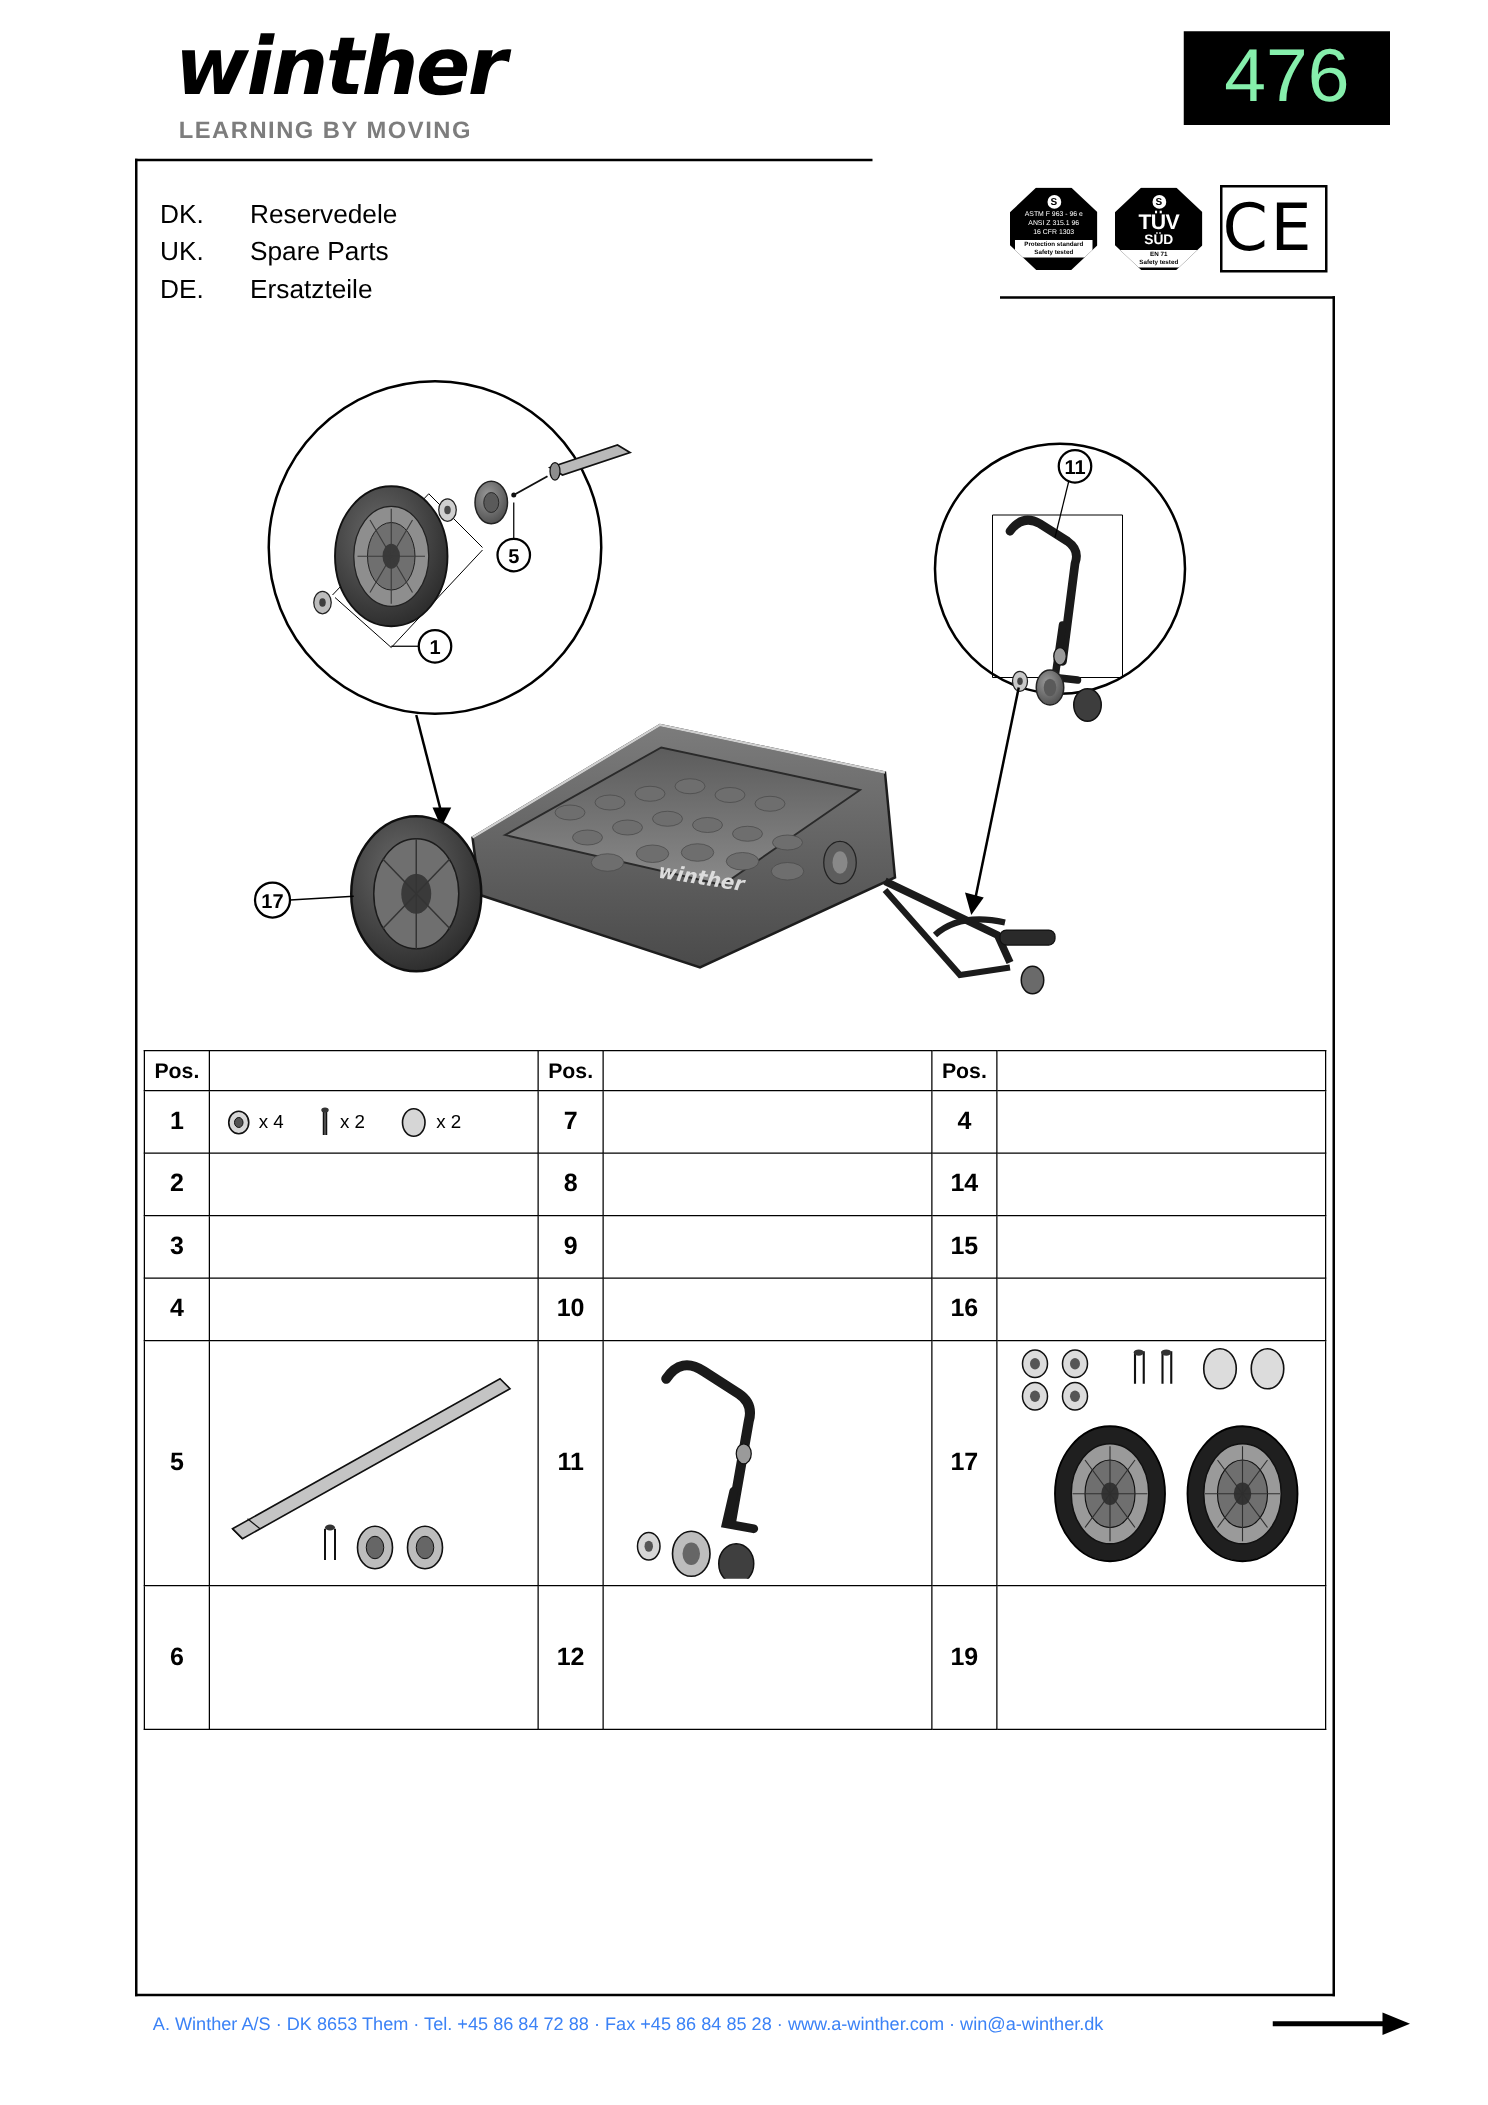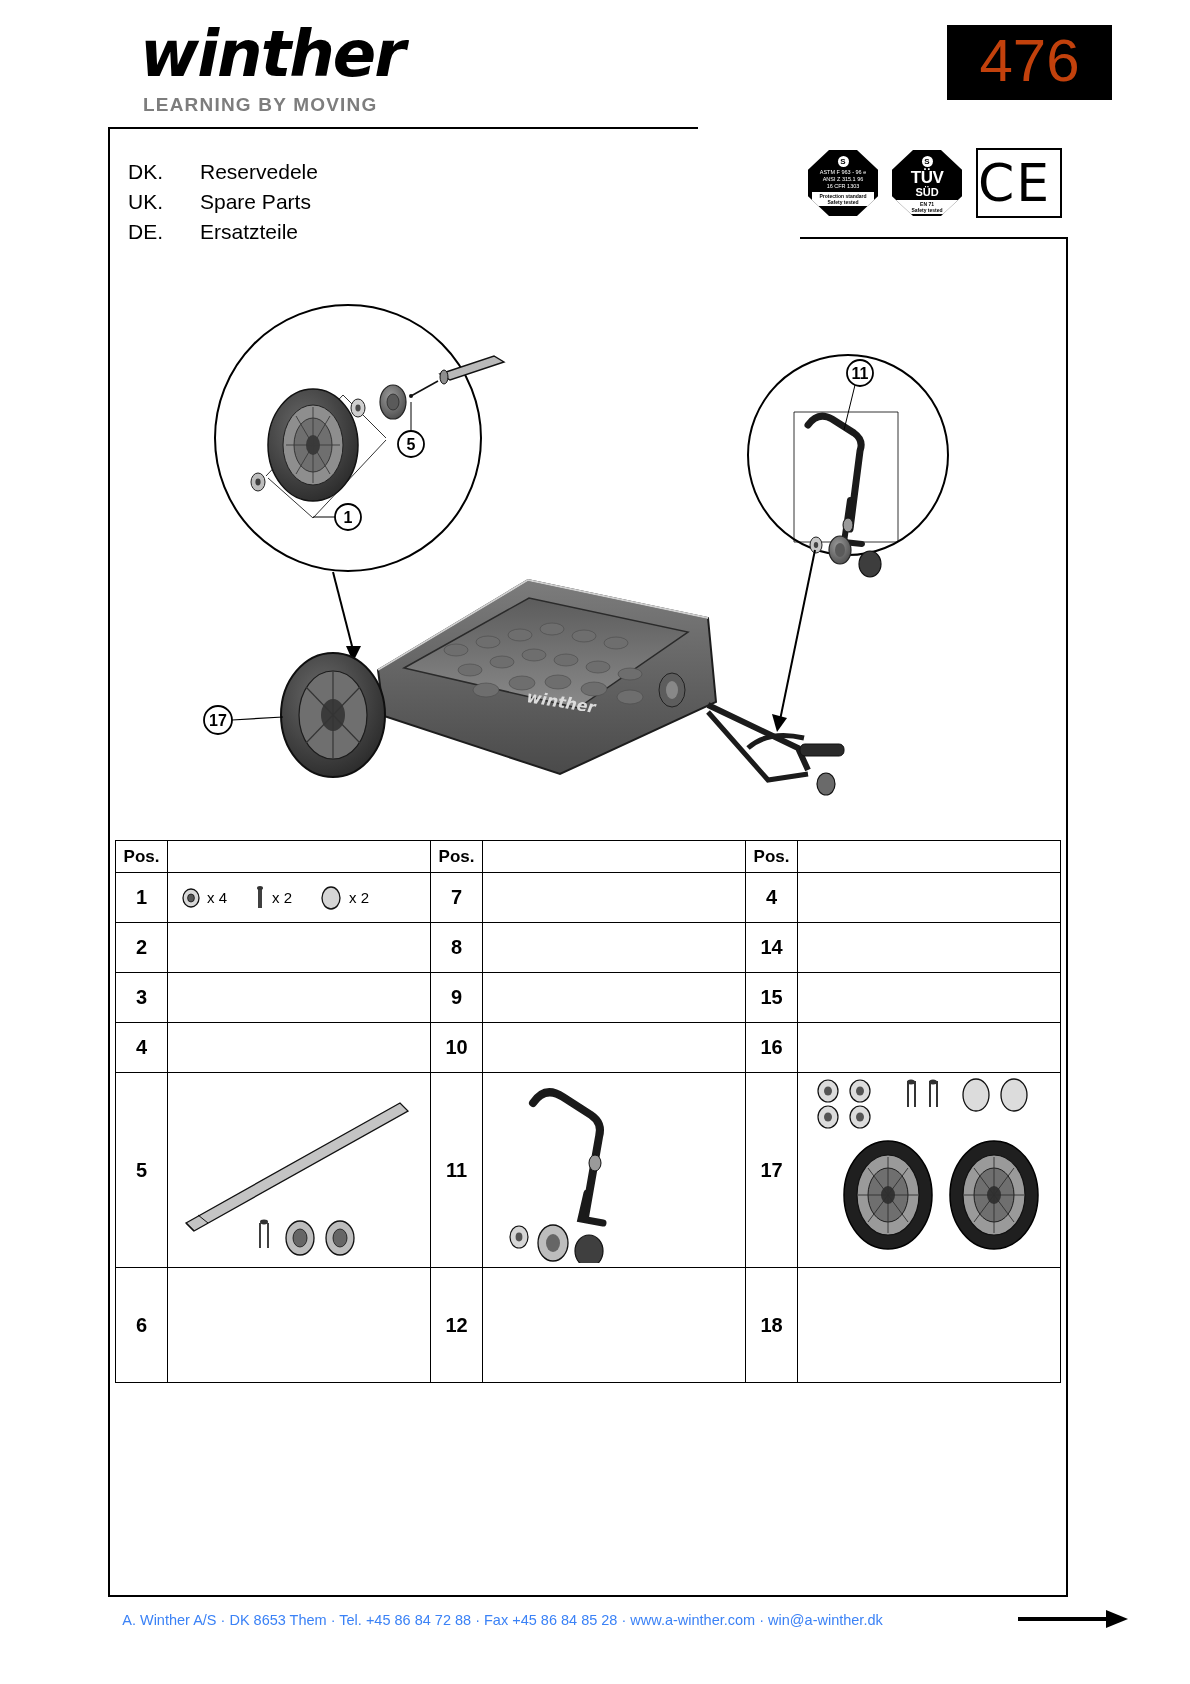--- a/index.html
+++ b/index.html
@@ -38,21 +38,21 @@
     font-size: 19px;
     font-weight: 700;
     letter-spacing: 1.2px;
     color: #7d7d7d;
   }
   #model-badge {
     position: absolute;
     right: 78px; top: 25px;
     width: 165px; height: 75px;
     background: #000;
-    color: #c2410c;
+    color: #86efac;
     font-size: 60px;
     font-weight: 400;
     text-align: center;
     line-height: 72px;
     font-family: "Liberation Sans", sans-serif;
   }
 
   
   #frame {
     position: absolute;
@@ -548,21 +548,21 @@
           </g>
         </svg>
       </td>
     </tr>
 
     <tr class="r-tall">
       <td class="col-pos">6</td>
       <td class="col-cell"></td>
       <td class="col-pos">12</td>
       <td class="col-cell"></td>
-      <td class="col-pos">18</td>
+      <td class="col-pos">19</td>
       <td class="col-cell"></td>
     </tr>
   </tbody>
 </table>
 
 <div id="footer">A. Winther A/S · DK 8653 Them · Tel. +45 86 84 72 88 · Fax +45 86 84 85 28 · www.a-winther.com · win@a-winther.dk</div>
 <svg id="footer-arrow" viewBox="0 0 110 22">
   <line x1="0" y1="11" x2="90" y2="11" stroke="#000" stroke-width="4"></line>
   <polygon points="88,2 110,11 88,20" fill="#000"></polygon>
 </svg>

